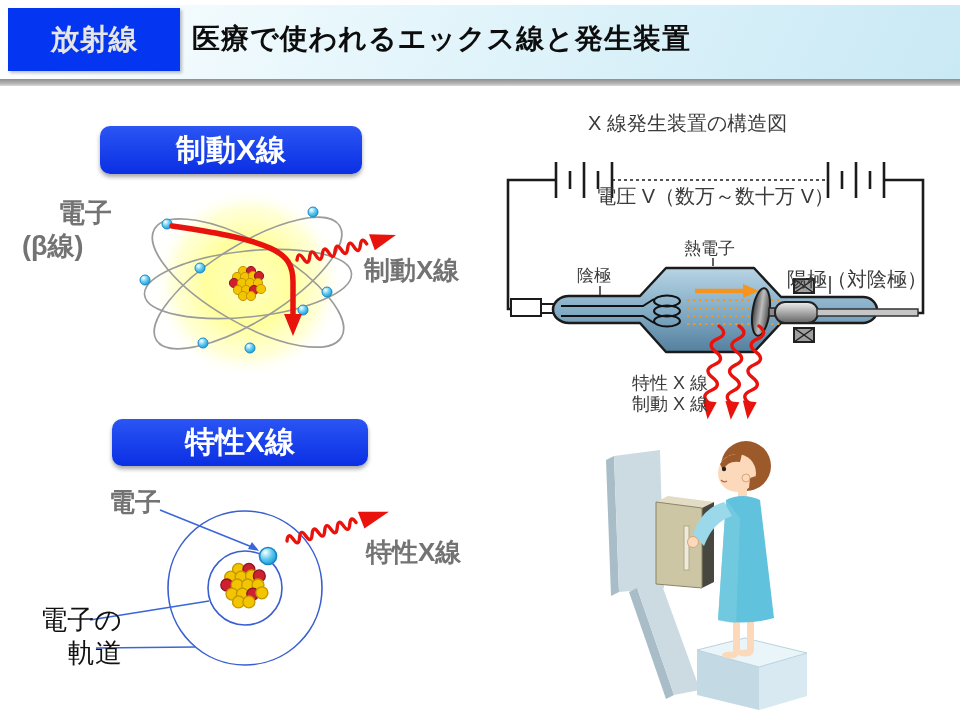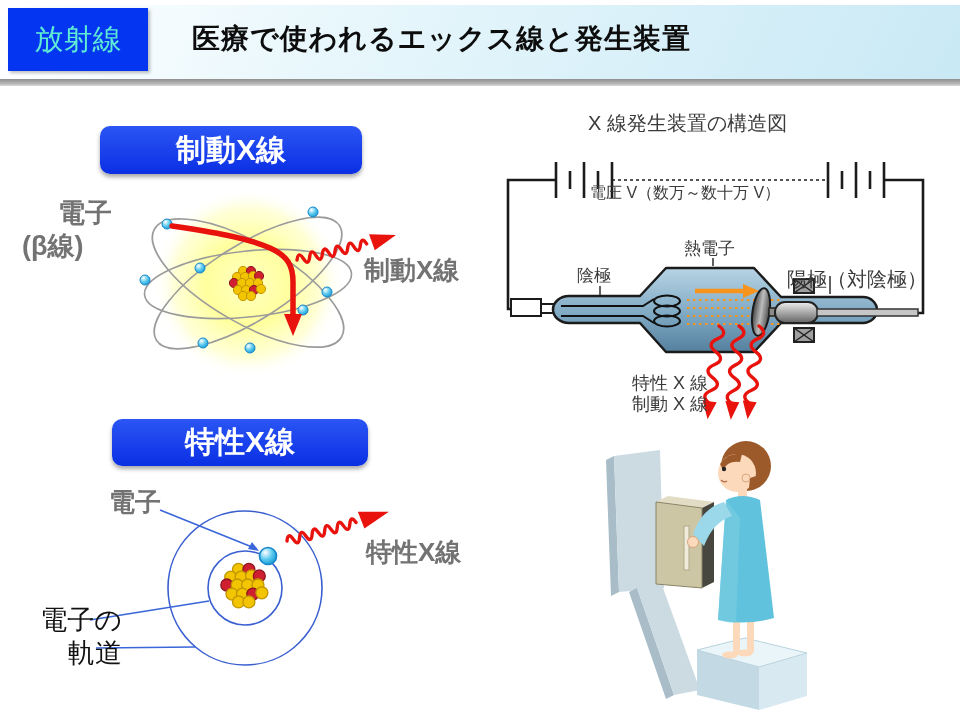--- a/index.html
+++ b/index.html
@@ -5,43 +5,43 @@
   html,body{margin:0;padding:0;background:#fff;}
   #slide{position:relative;width:960px;height:720px;background:#fff;overflow:hidden;
          font-family:"Liberation Sans","DejaVu Sans",sans-serif;}
   .abs{position:absolute;}
   
   #header-bg{left:0;top:5px;width:960px;height:74px;
     background:linear-gradient(115deg,#ffffff 0%,#e8f7fc 35%,#c9e9f5 100%);
     border-top-left-radius:10px;}
   #header-rule{left:0;top:79px;width:960px;height:7px;
     background:linear-gradient(180deg,#8f8f8f 0%,#b9b9b9 70%,#dcdcdc 100%);}
-  #category-badge{left:8px;top:8px;width:140px;height:63px;background:#0435f0;
-    color:#5eead4;font-size:29px;font-weight:normal;display:flex;align-items:center;justify-content:center;
+  #category-badge{left:8px;top:8px;width:172px;height:63px;background:#0435f0;
+    color:#e5e5e5;font-size:29px;font-weight:bold;display:flex;align-items:center;justify-content:center;
     box-shadow:2px 2px 3px rgba(0,0,0,.25);}
   #page-title{left:192px;top:20px;font-size:28px;font-weight:bold;color:#0d0d0d;letter-spacing:1px;white-space:nowrap;}
   
   .section-badge{background:linear-gradient(180deg,#2b55f4 0%,#0a2fe4 100%);border-radius:10px;
     color:#fff;font-weight:bold;font-size:30px;display:flex;align-items:center;justify-content:center;
     box-shadow:0 3px 4px rgba(0,0,0,.35);}
   #brems-heading{left:100px;top:126px;width:262px;height:48px;}
   #char-heading{left:112px;top:419px;width:256px;height:47px;}
   
   .lbl{font-weight:bold;color:#737373;white-space:nowrap;}
   #brems-electron-l1{left:58px;top:195px;font-size:27px;}
   #brems-electron-l2{left:22px;top:228px;font-size:27px;}
   #brems-xray-label{left:364px;top:253px;font-size:26px;}
   #char-electron-label{left:109px;top:485px;font-size:26px;}
   #char-xray-label{left:366px;top:535px;font-size:26px;}
   #orbit-label{left:22px;top:604px;width:100px;text-align:right;
     font-family:"Liberation Serif","DejaVu Serif",serif;font-size:27px;line-height:33px;color:#111;}
   
   .glbl{color:#3a3a3a;white-space:nowrap;}
   #gen-title{left:588px;top:110px;width:260px;text-align:left;font-size:20px;}
-  #voltage-label{left:590px;top:183px;width:244px;text-align:left;font-size:16px;}
+  #voltage-label{left:590px;top:183px;width:244px;text-align:right;font-size:20px;}
   #cathode-label{left:577px;top:264px;font-size:17px;}
   #thermionic-label{left:684px;top:237px;font-size:17px;}
   #anode-label{left:787px;top:266px;font-size:20px;}
   #emitted-xray-label{left:618px;top:373px;width:104px;text-align:center;font-size:18px;line-height:21px;}
   
   .ny{fill:#f3c400;stroke:#c19600;stroke-width:1;}
   .nr{fill:#ce2030;stroke:#8e1520;stroke-width:1;}
   .orbit{fill:none;stroke:#9b9b9b;stroke-width:1.6;}
   .orbit2{fill:none;stroke:#3a5fd0;stroke-width:1.6;}
   .red-beam{fill:none;stroke:#e8130d;stroke-width:5.5;stroke-linecap:round;}

